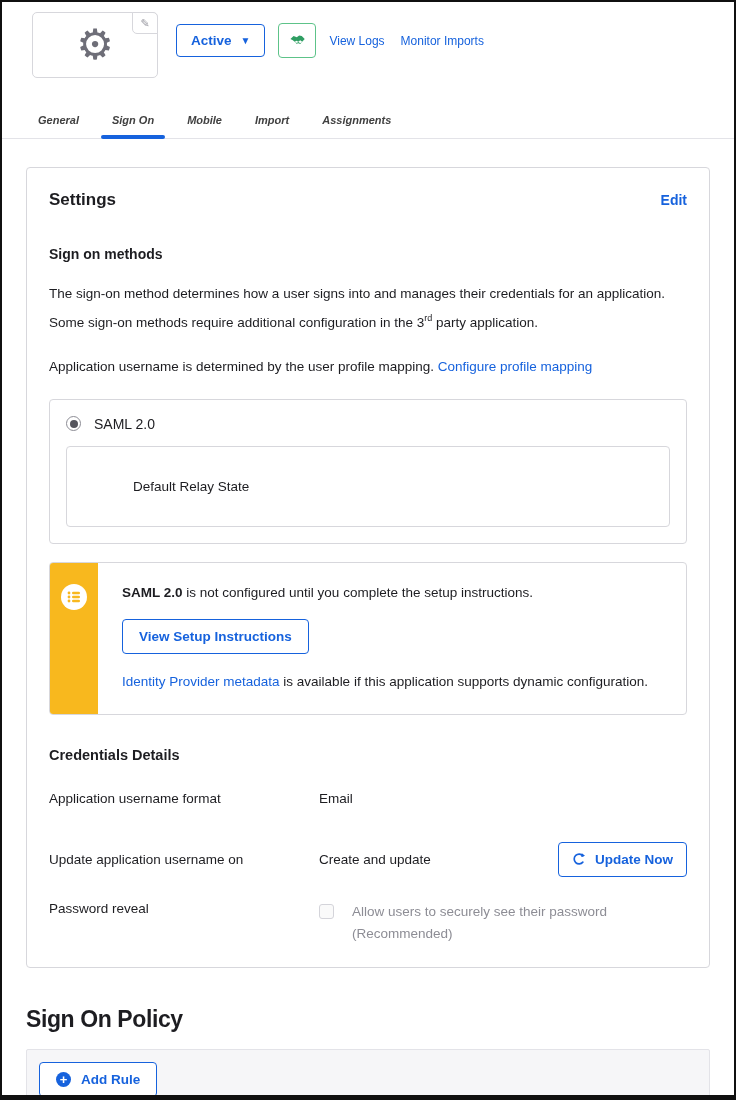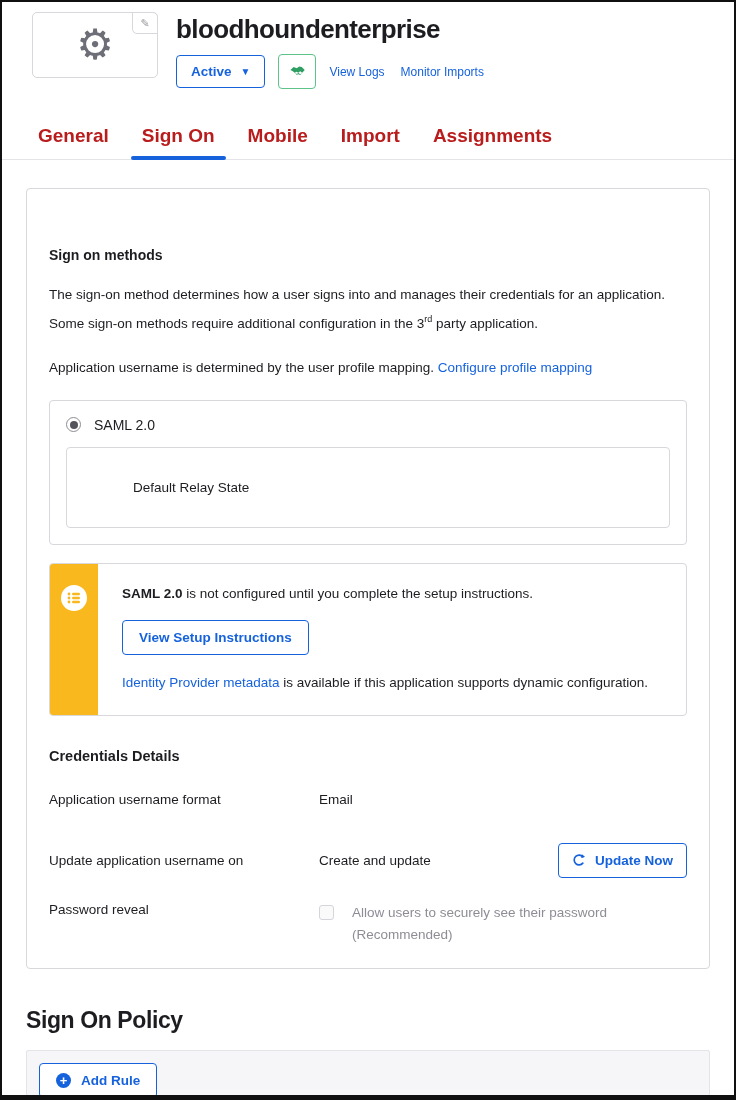--- a/index.html
+++ b/index.html
@@ -33,21 +33,21 @@
   }
   .caret { font-size:10px; }
   .btn-green {
     width:38px; height:35px; border:1px solid #5dc389;
     display:flex; align-items:center; justify-content:center;
   }
   .header-link { color:#1662dd; font-size:12px; text-decoration:none; cursor:pointer; }
   .header-link + .header-link { margin-left:3px; }
   
   .tabs { display:flex; gap:33px; padding-left:36px; margin-top:24px; border-bottom:1px solid #e3e3e8; }
-  .tab { position:relative; padding:12px 0; font-size:19px; font-weight:bold; color:#b91c1c; cursor:pointer; }
+  .tab { position:relative; padding:12px 0; font-size:11px; font-weight:bold; color:#404040; cursor:pointer;font-style:italic; }
   .tab.active::after {
     content:""; position:absolute; left:-11px; right:-11px; bottom:-1px;
     height:4px; background:#1662dd; border-radius:3px;
   }
   
   .settings-card { margin:28px 24px 0; border:1px solid #d7d7dc; border-radius:4px; padding:22px; }
   .card-head { display:flex; justify-content:space-between; align-items:baseline; }
   .settings-title { margin:0; font-size:17px; font-weight:bold; }
   .edit-link { color:#1662dd; font-size:14px; font-weight:bold; text-decoration:none; cursor:pointer; }
   .section-heading { margin:36px 0 0; font-size:14px; font-weight:bold; }
@@ -112,21 +112,20 @@
 <body>
 
 <div class="frame">
 
   <header class="app-header">
     <div class="logo-box">
       <span class="gear-glyph">⚙</span>
       <span class="edit-corner">✎</span>
     </div>
     <div class="header-text">
-      <h1 class="app-title">bloodhoundenterprise</h1>
       <div class="header-actions">
         <button class="btn btn-active">
           <span>Active</span>
           <span class="caret">▼</span>
         </button>
         <button class="btn btn-green">
           <svg width="17" height="17" viewBox="0 0 24 24">
             <path fill="#2f9e63" d="M2 10 L6.5 5.8 L11 7.3 L14.3 4.8 L18 5.6 L22.2 9.8 L18.6 13.6 L15.8 11.6 L13.2 13.8 L10.6 12.2 L8 13.8 L5.4 11.6 Z"></path>
             <path fill="#2f9e63" d="M8.5 13.5 L10.8 15.5 L13.4 14 L16 15.8 L18.4 13.8 L16 16.8 L13.2 16 L10.4 16.6 Z"></path>
           </svg>
@@ -139,20 +138,24 @@
 
   <nav class="tabs">
     <div class="tab">General</div>
     <div class="tab active">Sign On</div>
     <div class="tab">Mobile</div>
     <div class="tab">Import</div>
     <div class="tab">Assignments</div>
   </nav>
 
   <section class="settings-card">
+    <div class="card-head">
+      <h2 class="settings-title">Settings</h2>
+      <a class="edit-link">Edit</a>
+    </div>
 
     <h3 class="section-heading">Sign on methods</h3>
 
     <p class="desc"><span>The sign-on method determines how a user signs into and manages their credentials for an application. Some sign-on methods require additional configuration in the 3</span><sup>rd</sup><span> party application.</span></p>
 
     <p class="desc"><span>Application username is determined by the user profile mapping. </span><a class="desc-link">Configure profile mapping</a></p>
 
     <div class="saml-box">
       <div class="radio-row">
         <span class="radio"></span>

